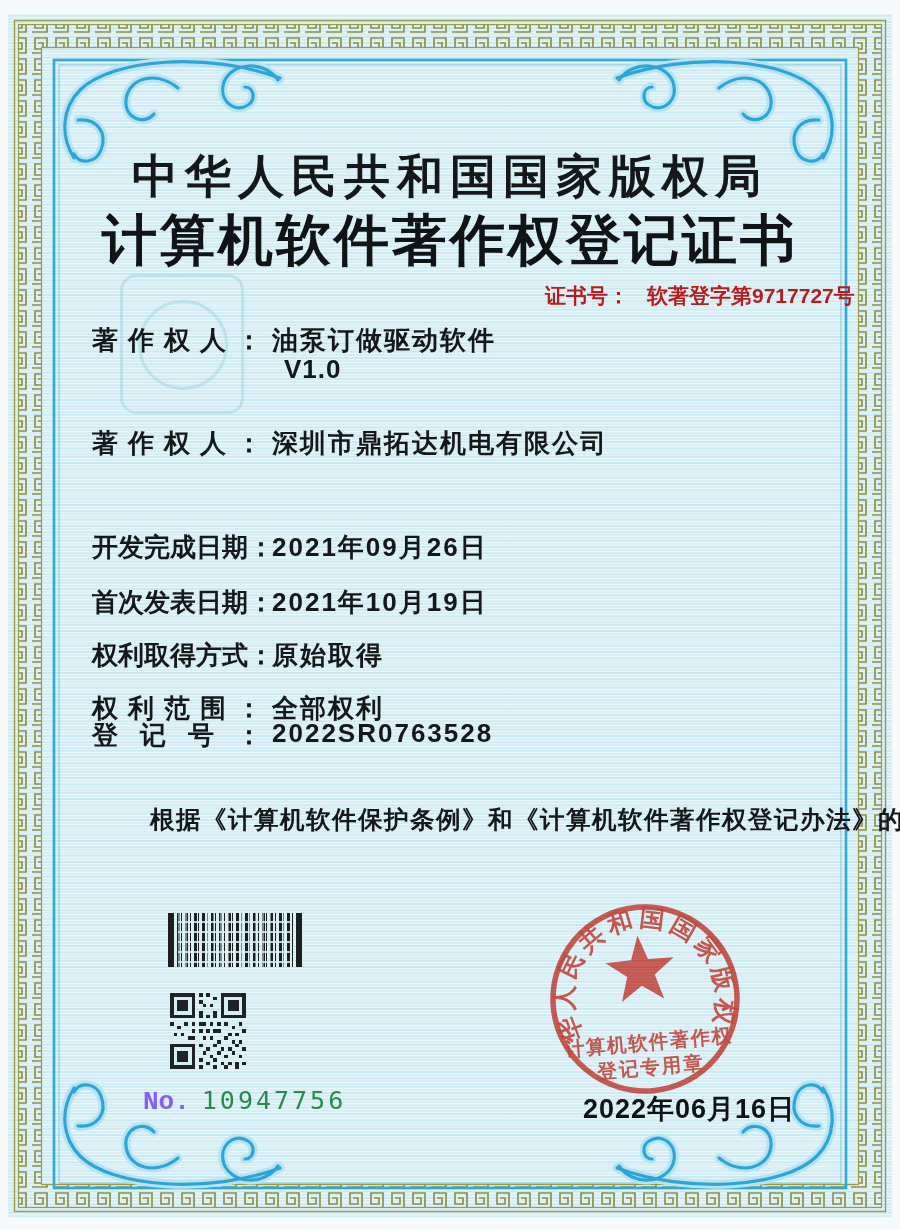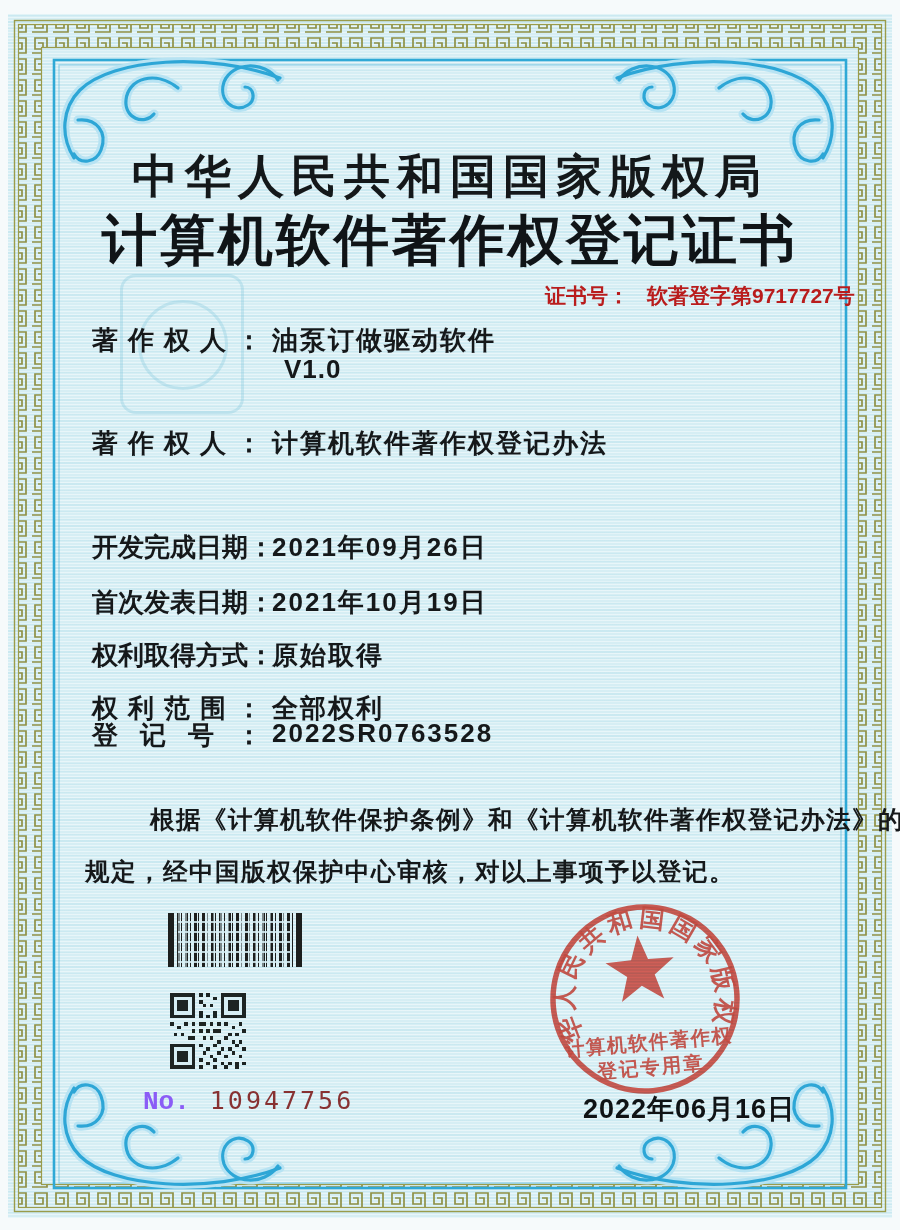--- a/index.html
+++ b/index.html
@@ -43,21 +43,21 @@
       #1d1f1e 5px 6px, rgba(0,0,0,0) 6px 9px,
       #1d1f1e 9px 12px, rgba(0,0,0,0) 12px 13px,
       #1d1f1e 13px 14px, rgba(0,0,0,0) 14px 17px);
     box-shadow:inset 5px 0 0 #1d1f1e, inset -5px 0 0 #1d1f1e;}
   .barcode .rows{position:absolute;left:10px;right:10px;top:0;bottom:0;
     background-image:repeating-linear-gradient(180deg, rgba(0,0,0,0) 0 8px, rgba(214,238,244,.85) 8px 10px),
       repeating-linear-gradient(90deg, rgba(214,238,244,.5) 0 2px, rgba(0,0,0,0) 2px 7px);}
   .qr{position:absolute;left:170px;top:993px;width:76px;height:76px;}
   .serial{position:absolute;left:143px;top:1086px;white-space:nowrap;}
   .serial .no-prefix{font-family:Liberation Mono, monospace;font-size:26px;font-weight:bold;color:#8b5cf6;}
-  .serial .no-digits{font-family:"DejaVu Sans Mono",monospace;font-size:25px;color:#7f1d1d;letter-spacing:3px;margin-left:20px;opacity:.9;}
+  .serial .no-digits{font-family:"DejaVu Sans Mono",monospace;font-size:25px;color:#15803d;letter-spacing:3px;margin-left:12px;opacity:.9;}
   .seal{position:absolute;left:545px;top:899px;width:200px;height:200px;transform:rotate(-5deg);
         mix-blend-mode:multiply;opacity:.93;}
   .issue-date{position:absolute;left:544px;top:1091px;font-size:27px;font-weight:bold;color:#101315;letter-spacing:1px;margin-left:39px;}
 </style>
 </head>
 <body>
 
 <div class="page">
   <div class="cert">
 
@@ -144,21 +144,21 @@
   <div class="certno">
     <span>证书号：</span><span class="cn-val">软著登字第9717727号</span>
   </div>
 
   <div class="row" style="top:323px">
     <span class="lbl">著作权人：</span><span class="val">油泵订做驱动软件</span>
   </div>
   <div class="val2">V1.0</div>
 
   <div class="row" style="top:426px">
-    <span class="lbl">著作权人：</span><span class="val">计算机软件著作权登记办法</span>
+    <span class="lbl">著作权人：</span><span class="val">深圳市鼎拓达机电有限公司</span>
   </div>
 
   <div class="row" style="top:530px">
     <span class="lbl">开发完成日期：</span><span class="val">2021年09月26日</span>
   </div>
 
   <div class="row" style="top:585px">
     <span class="lbl">首次发表日期：</span><span class="val">2021年10月19日</span>
   </div>
 
@@ -168,21 +168,20 @@
 
   <div class="row" style="top:691px">
     <span class="lbl">权利范围：</span><span class="val">全部权利</span>
   </div>
 
   <div class="row" style="top:718px">
     <span class="lbl">登记号：</span><span class="val">2022SR0763528</span>
   </div>
 
   <div class="stmt stmt1">根据《计算机软件保护条例》和《计算机软件著作权登记办法》的</div>
-  <div class="stmt stmt2">规定，经中国版权保护中心审核，对以上事项予以登记。</div>
 
   <div class="barcode">
     <div class="rows"></div>
   </div>
 
   <svg class="qr" viewBox="0 0 21 21" shape-rendering="crispEdges">
     <g fill="#1d2423">
       <rect x="0" y="0" width="7" height="7"></rect>
         <rect x="14" y="0" width="7" height="7"></rect>
         <rect x="0" y="14" width="7" height="7"></rect>

